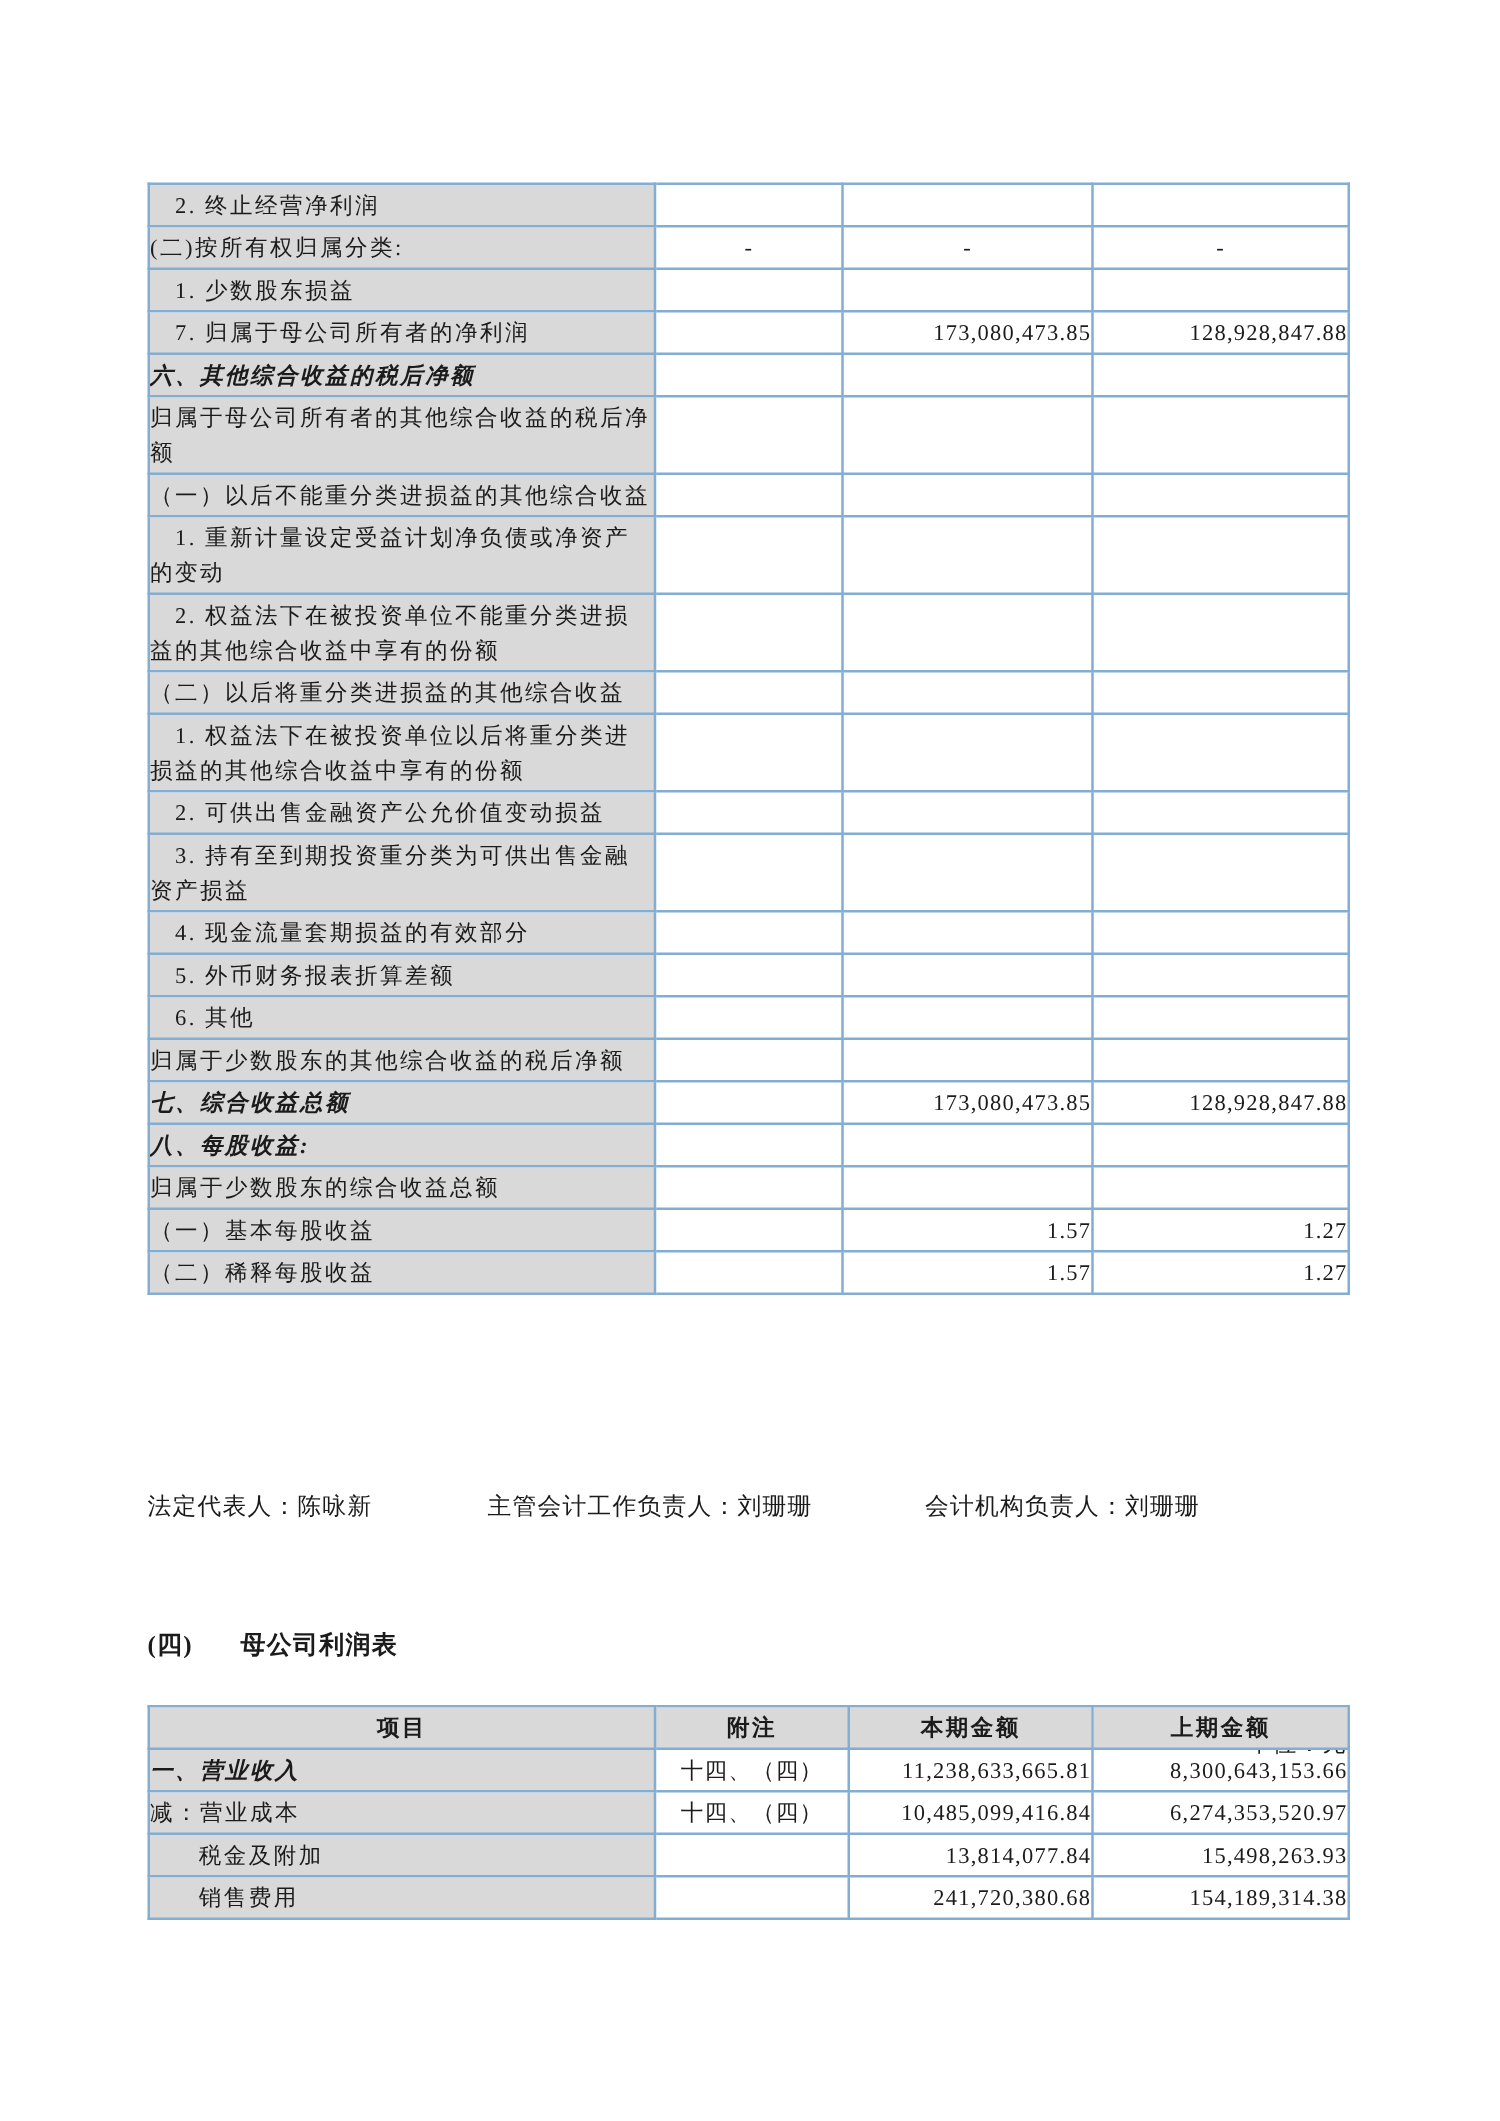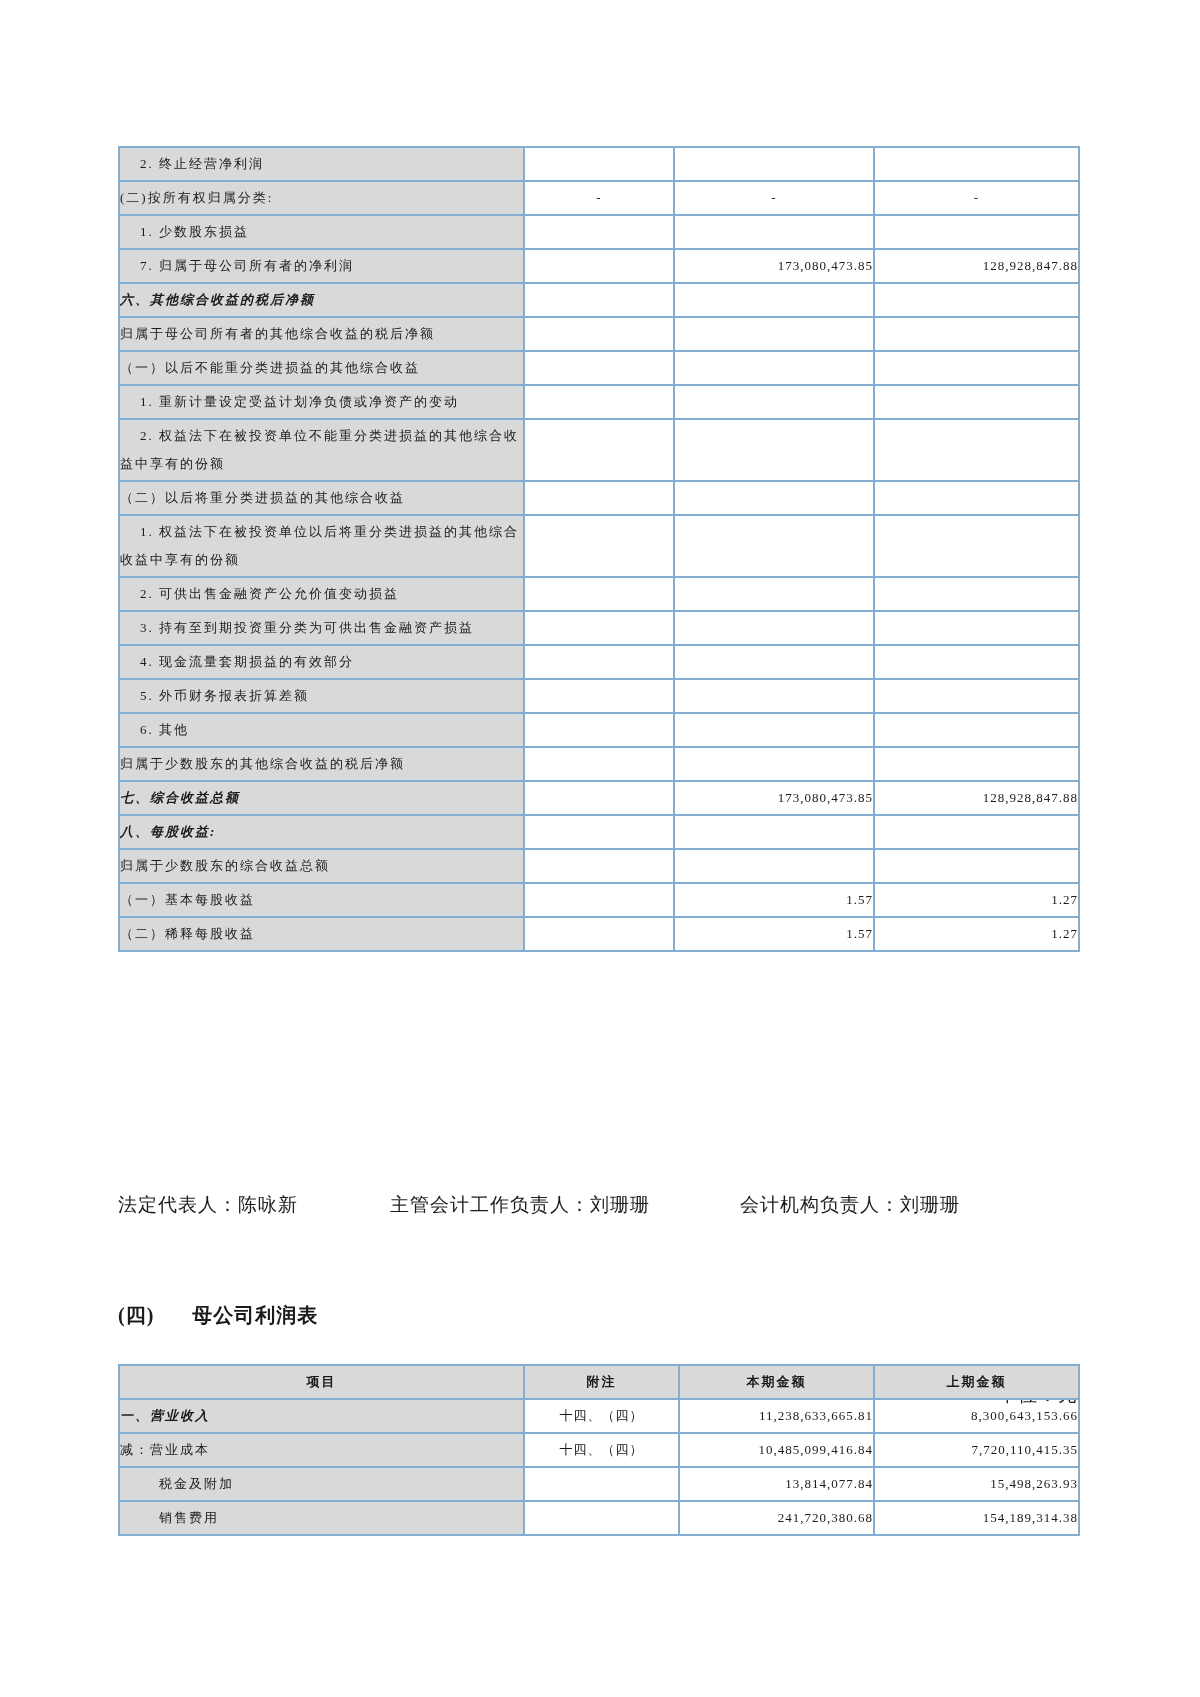--- a/index.html
+++ b/index.html
@@ -3,21 +3,21 @@
 <meta charset="utf-8">
 <style>
   html,body{margin:0;padding:0;background:#fff;}
   .page{
     position:relative;width:1200px;height:1697px;background:#ffffff;
     font-family:"Liberation Serif","DejaVu Serif",serif;color:#1b1b1b;
     overflow:hidden;
   }
   table.fin{
     border-collapse:collapse;table-layout:fixed;width:960px;
-    font-size:13px;line-height:28px;
+    font-size:18px;line-height:28px;
   }
   table.fin td{
     border:2px solid #84add2;vertical-align:middle;height:28px;
     padding:2px 0;overflow:hidden;
   }
   td.lab{
     background:#d9d9d9;text-align:left;padding-left:7px;padding-right:8px;
     letter-spacing:2px;
   }
   td.num{text-align:right;padding-right:10px;letter-spacing:1px;}
@@ -225,21 +225,21 @@
     <tr>
       <td class="lab b">一、营业收入</td>
       <td class="ctr">十四、（四）</td>
       <td class="num">11,238,633,665.81</td>
       <td class="num">8,300,643,153.66</td>
     </tr>
     <tr>
       <td class="lab">减：营业成本</td>
       <td class="ctr">十四、（四）</td>
       <td class="num">10,485,099,416.84</td>
-      <td class="num">7,720,110,415.35</td>
+      <td class="num">6,274,353,520.97</td>
     </tr>
     <tr>
       <td class="lab ind2">税金及附加</td>
       <td class="ctr"></td>
       <td class="num">13,814,077.84</td>
       <td class="num">15,498,263.93</td>
     </tr>
     <tr>
       <td class="lab ind2">销售费用</td>
       <td class="ctr"></td>

